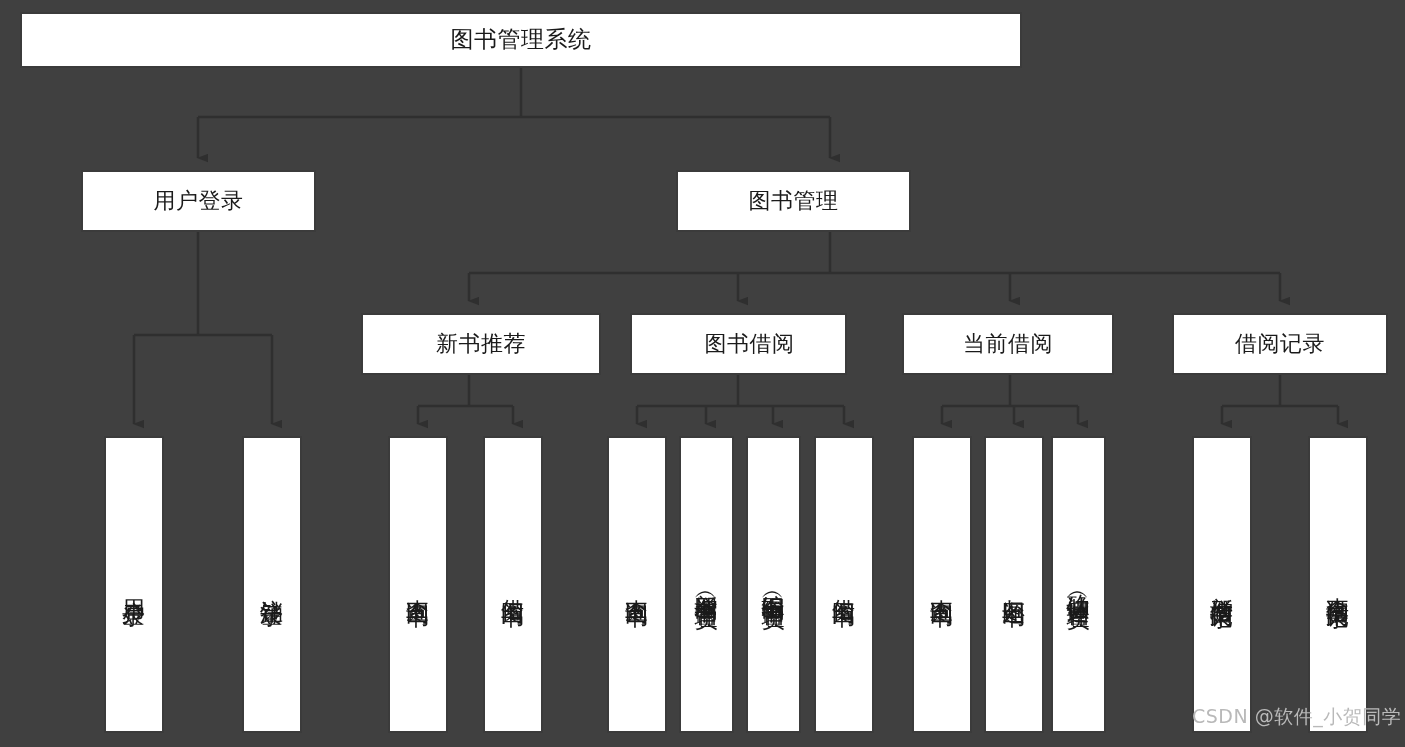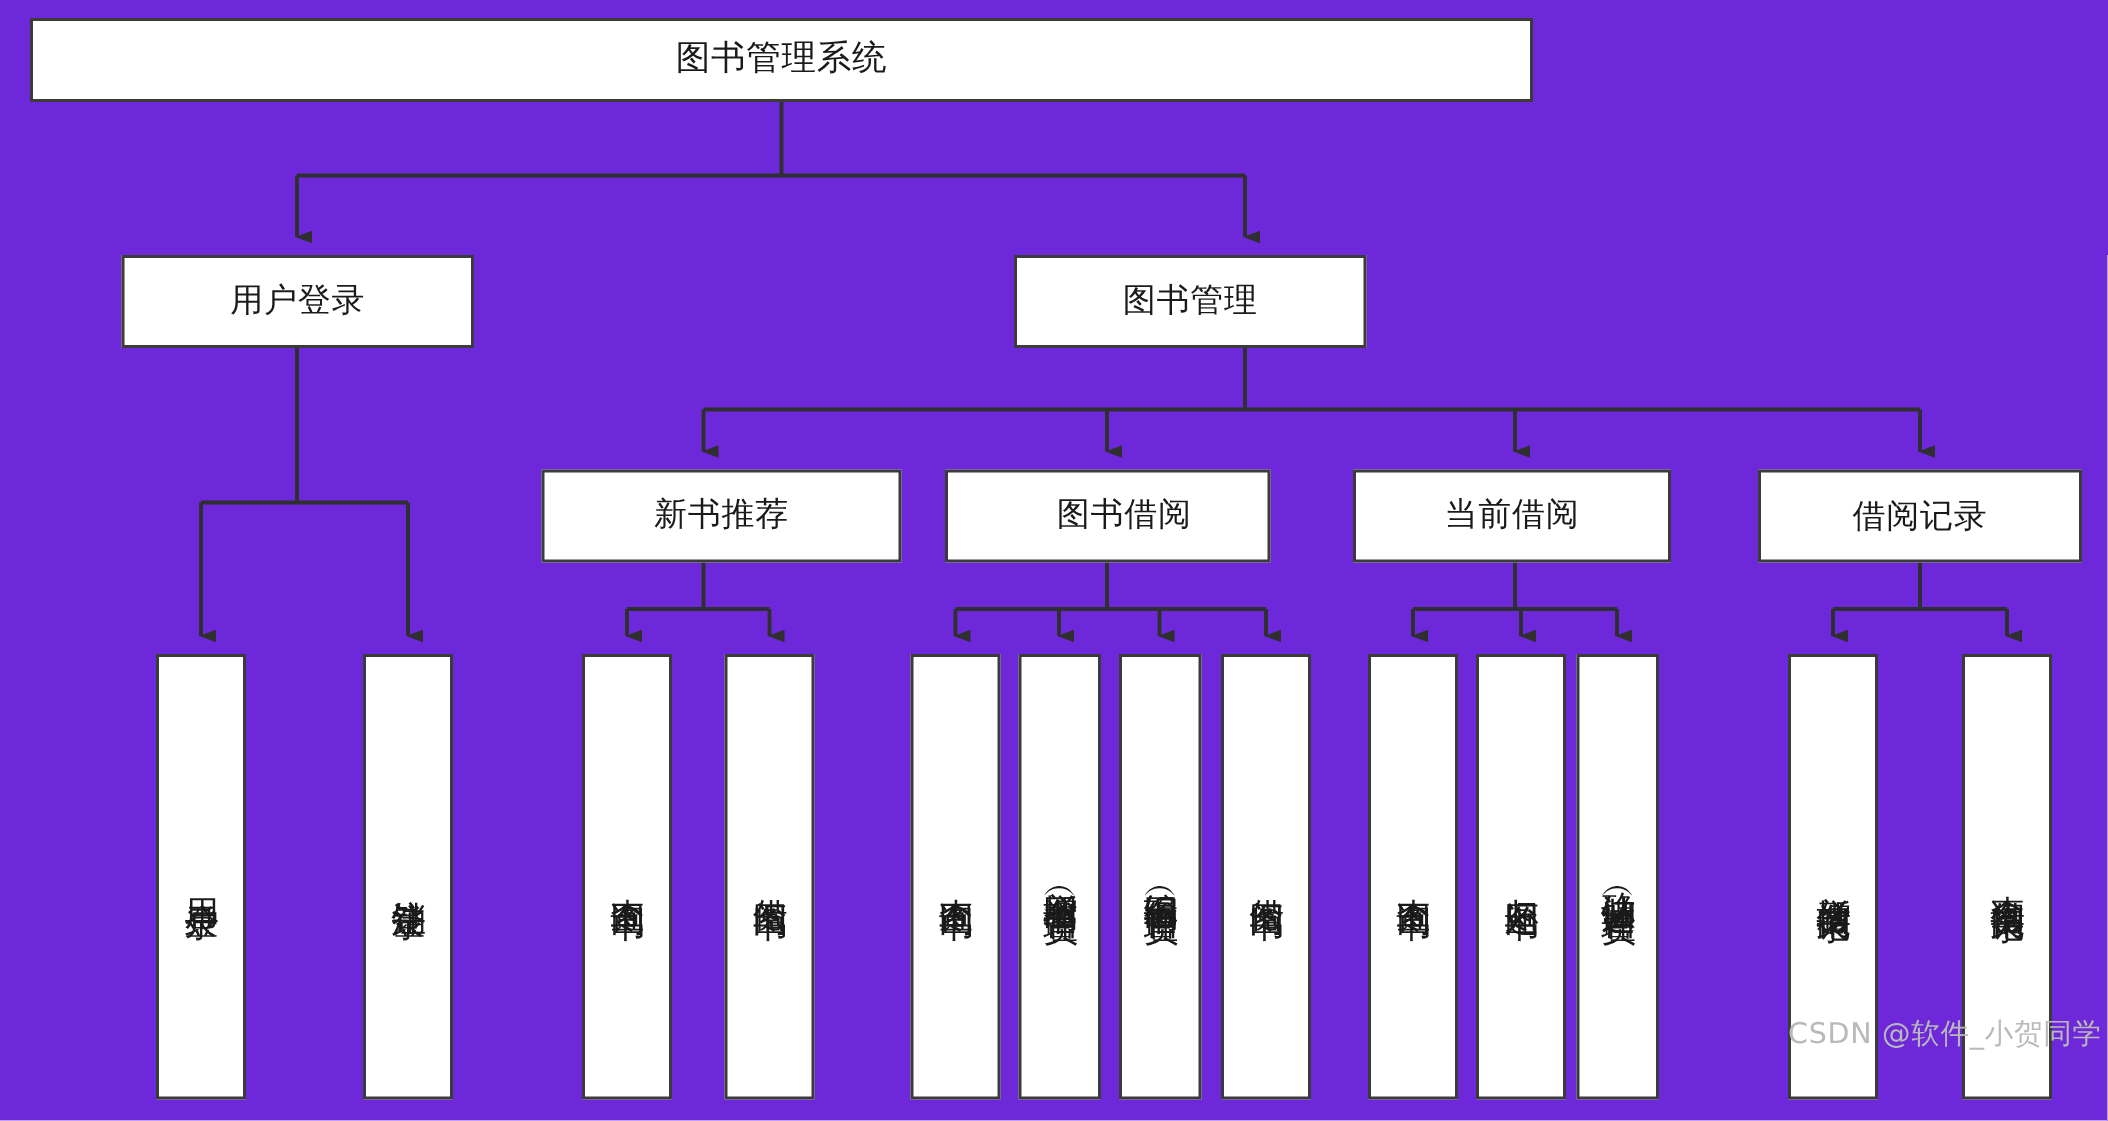--- a/index.html
+++ b/index.html
@@ -8,21 +8,21 @@
     padding: 0;
     background: #ffffff;
   }
   body {
     font-family: "DejaVu Sans", "Liberation Sans", sans-serif;
   }
   #canvas {
     position: relative;
     width: 1405px;
     height: 747px;
-    background: #6d28d9;
+    background: #404040;
     overflow: hidden;
   }
   #edges {
     position: absolute;
     left: 0;
     top: 0;
     width: 1405px;
     height: 747px;
     pointer-events: none;
   }
@@ -137,21 +137,21 @@
   <div class="node h" id="node-book-manage" style="left: 676px; top: 170px; width: 235px; height: 62px;">
     <span class="label">图书管理</span>
   </div>
 
   <div class="node h" id="node-new-book-rec" style="left: 361px; top: 313px; width: 240px; height: 62px;">
     <span class="label">新书推荐</span>
   </div>
   <div class="node h" id="node-book-borrow" style="left: 630px; top: 313px; width: 217px; height: 62px; padding-left: 22px;">
     <span class="label">图书借阅</span>
   </div>
-  <div class="node h" id="node-current-borrow" style="left: 902px; top: 313px; width: 212px; height: 62px;">
+  <div class="node h" id="node-current-borrow" style="left: 902px; top: 313px; width: 212px; height: 62px; font-family: Liberation Serif, serif;">
     <span class="label">当前借阅</span>
   </div>
   <div class="node h" id="node-borrow-record" style="left: 1172px; top: 313px; width: 216px; height: 62px; font-family: Liberation Serif, serif;">
     <span class="label">借阅记录</span>
   </div>
 
   <div class="node v" id="node-leaf-user-login" style="left: 104px; top: 436px; width: 60px; height: 297px;">
     <span class="label">用户登录</span>
   </div>
   <div class="node v" id="node-leaf-logout" style="left: 242px; top: 436px; width: 60px; height: 297px;">
@@ -184,15 +184,15 @@
   <div class="node v" id="node-leaf-confirm-return" style="left: 1051px; top: 436px; width: 55px; height: 297px;">
     <span class="label">确认归还（管理员）</span>
   </div>
   <div class="node v" id="node-leaf-add-record" style="left: 1192px; top: 436px; width: 60px; height: 297px;">
     <span class="label">新增借阅记录</span>
   </div>
   <div class="node v" id="node-leaf-query-record" style="left: 1308px; top: 436px; width: 60px; height: 297px;">
     <span class="label">查询借阅记录</span>
   </div>
 
-  <div class="watermark" id="watermark" style="left:1192px; top:676px;">CSDN @软件_小贺同学</div>
+  <div class="watermark" id="watermark" style="left:1192px; top:704px;">CSDN @软件_小贺同学</div>
 
 </div>
 
 </body></html>

